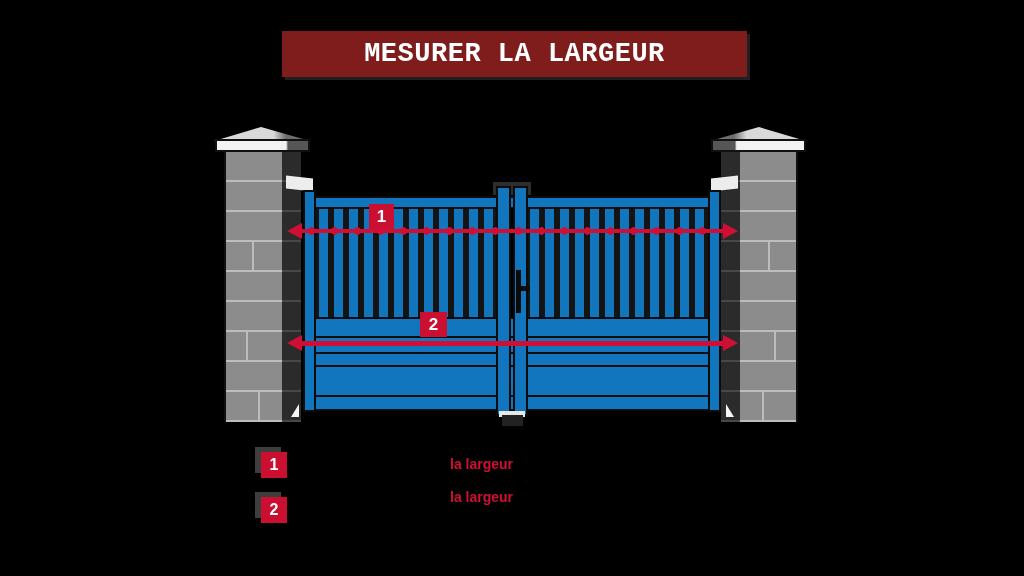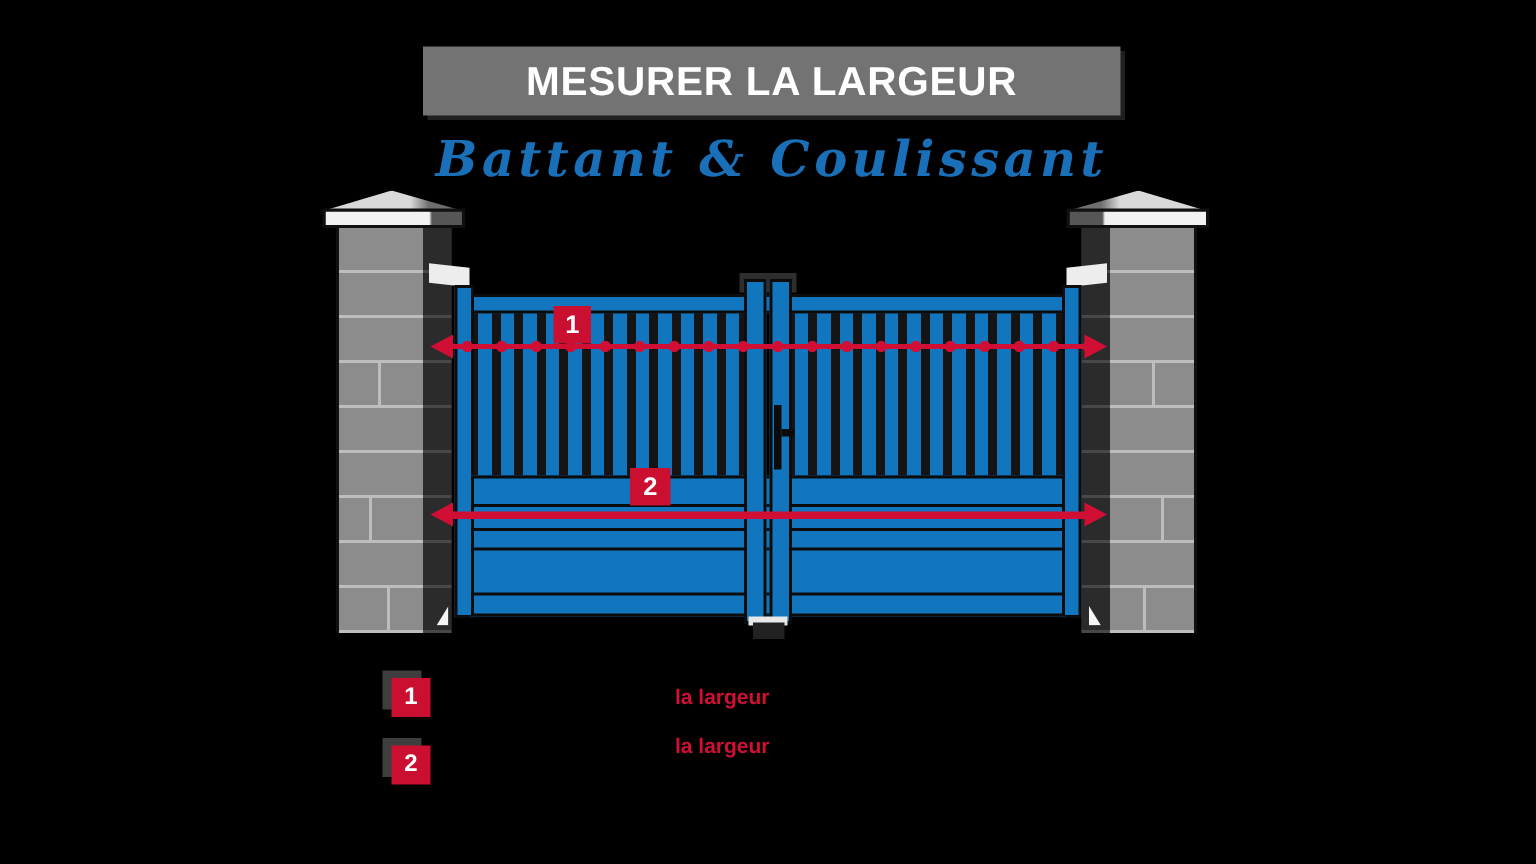--- a/index.html
+++ b/index.html
@@ -1,23 +1,23 @@
 <!DOCTYPE html>
 <html><head>
 <meta charset="utf-8">
 <style>
   html,body{margin:0;padding:0;background:#000;}
   .stage{position:relative;width:1024px;height:576px;background:#000;overflow:hidden;
          font-family:"Liberation Sans",sans-serif;}
   .abs{position:absolute;}
 
   
-  .banner{left:282px;top:31px;width:465px;height:46px;background:#737373;
+  .banner{left:282px;top:31px;width:465px;height:46px;background:#7f1d1d;
           display:flex;align-items:center;justify-content:center;
-          box-shadow:3px 3px 0 rgba(70,70,70,.45);}
+          box-shadow:3px 3px 0 rgba(70,70,70,.45);font-family:Liberation Mono, monospace;}
   .banner span{color:#fff;font-weight:bold;font-size:27px;letter-spacing:.5px;}
   .subtitle{left:282px;top:86px;width:465px;text-align:center;color:#1a70b8;
             font-family:"DejaVu Serif",serif;font-style:italic;font-weight:bold;
             font-size:33px;letter-spacing:3px;}
 
   
   .cap-pyr{width:96px;height:14px;background:linear-gradient(to right,#d9d9d9 0 62%,#6e6e6e 75%);
            clip-path:polygon(0 100%,49% 0,100% 100%);}
   .cap-base{width:95px;height:13px;border:2px solid #101010;box-sizing:border-box;}
   .cap-base.l{background:linear-gradient(to right,#f2f2f2 0 76%,#565656 78%);}
@@ -77,21 +77,20 @@
   .t1{left:450px;top:456px;} .t2{left:450px;top:489px;}
 </style>
 </head>
 <body>
 
 <div class="stage">
 
   <div class="abs banner">
     <span>MESURER LA LARGEUR</span>
   </div>
-  <div class="abs subtitle">Battant &amp; Coulissant</div>
 
   <div>
     <div class="abs cap-pyr" style="left:214px;top:127px;"></div>
     <div class="abs cap-base l" style="left:215px;top:139px;"></div>
     <div class="abs pillar-front" style="left:224px;top:152px;"></div>
     <div class="abs vjoint" style="left:252px;top:242px;"></div>
     <div class="abs vjoint" style="left:246px;top:332px;"></div>
     <div class="abs vjoint" style="left:258px;top:392px;"></div>
     <div class="abs pillar-side" style="left:282px;top:152px;"></div>
     <div class="abs hinge l" style="left:286px;top:177px;"></div>

